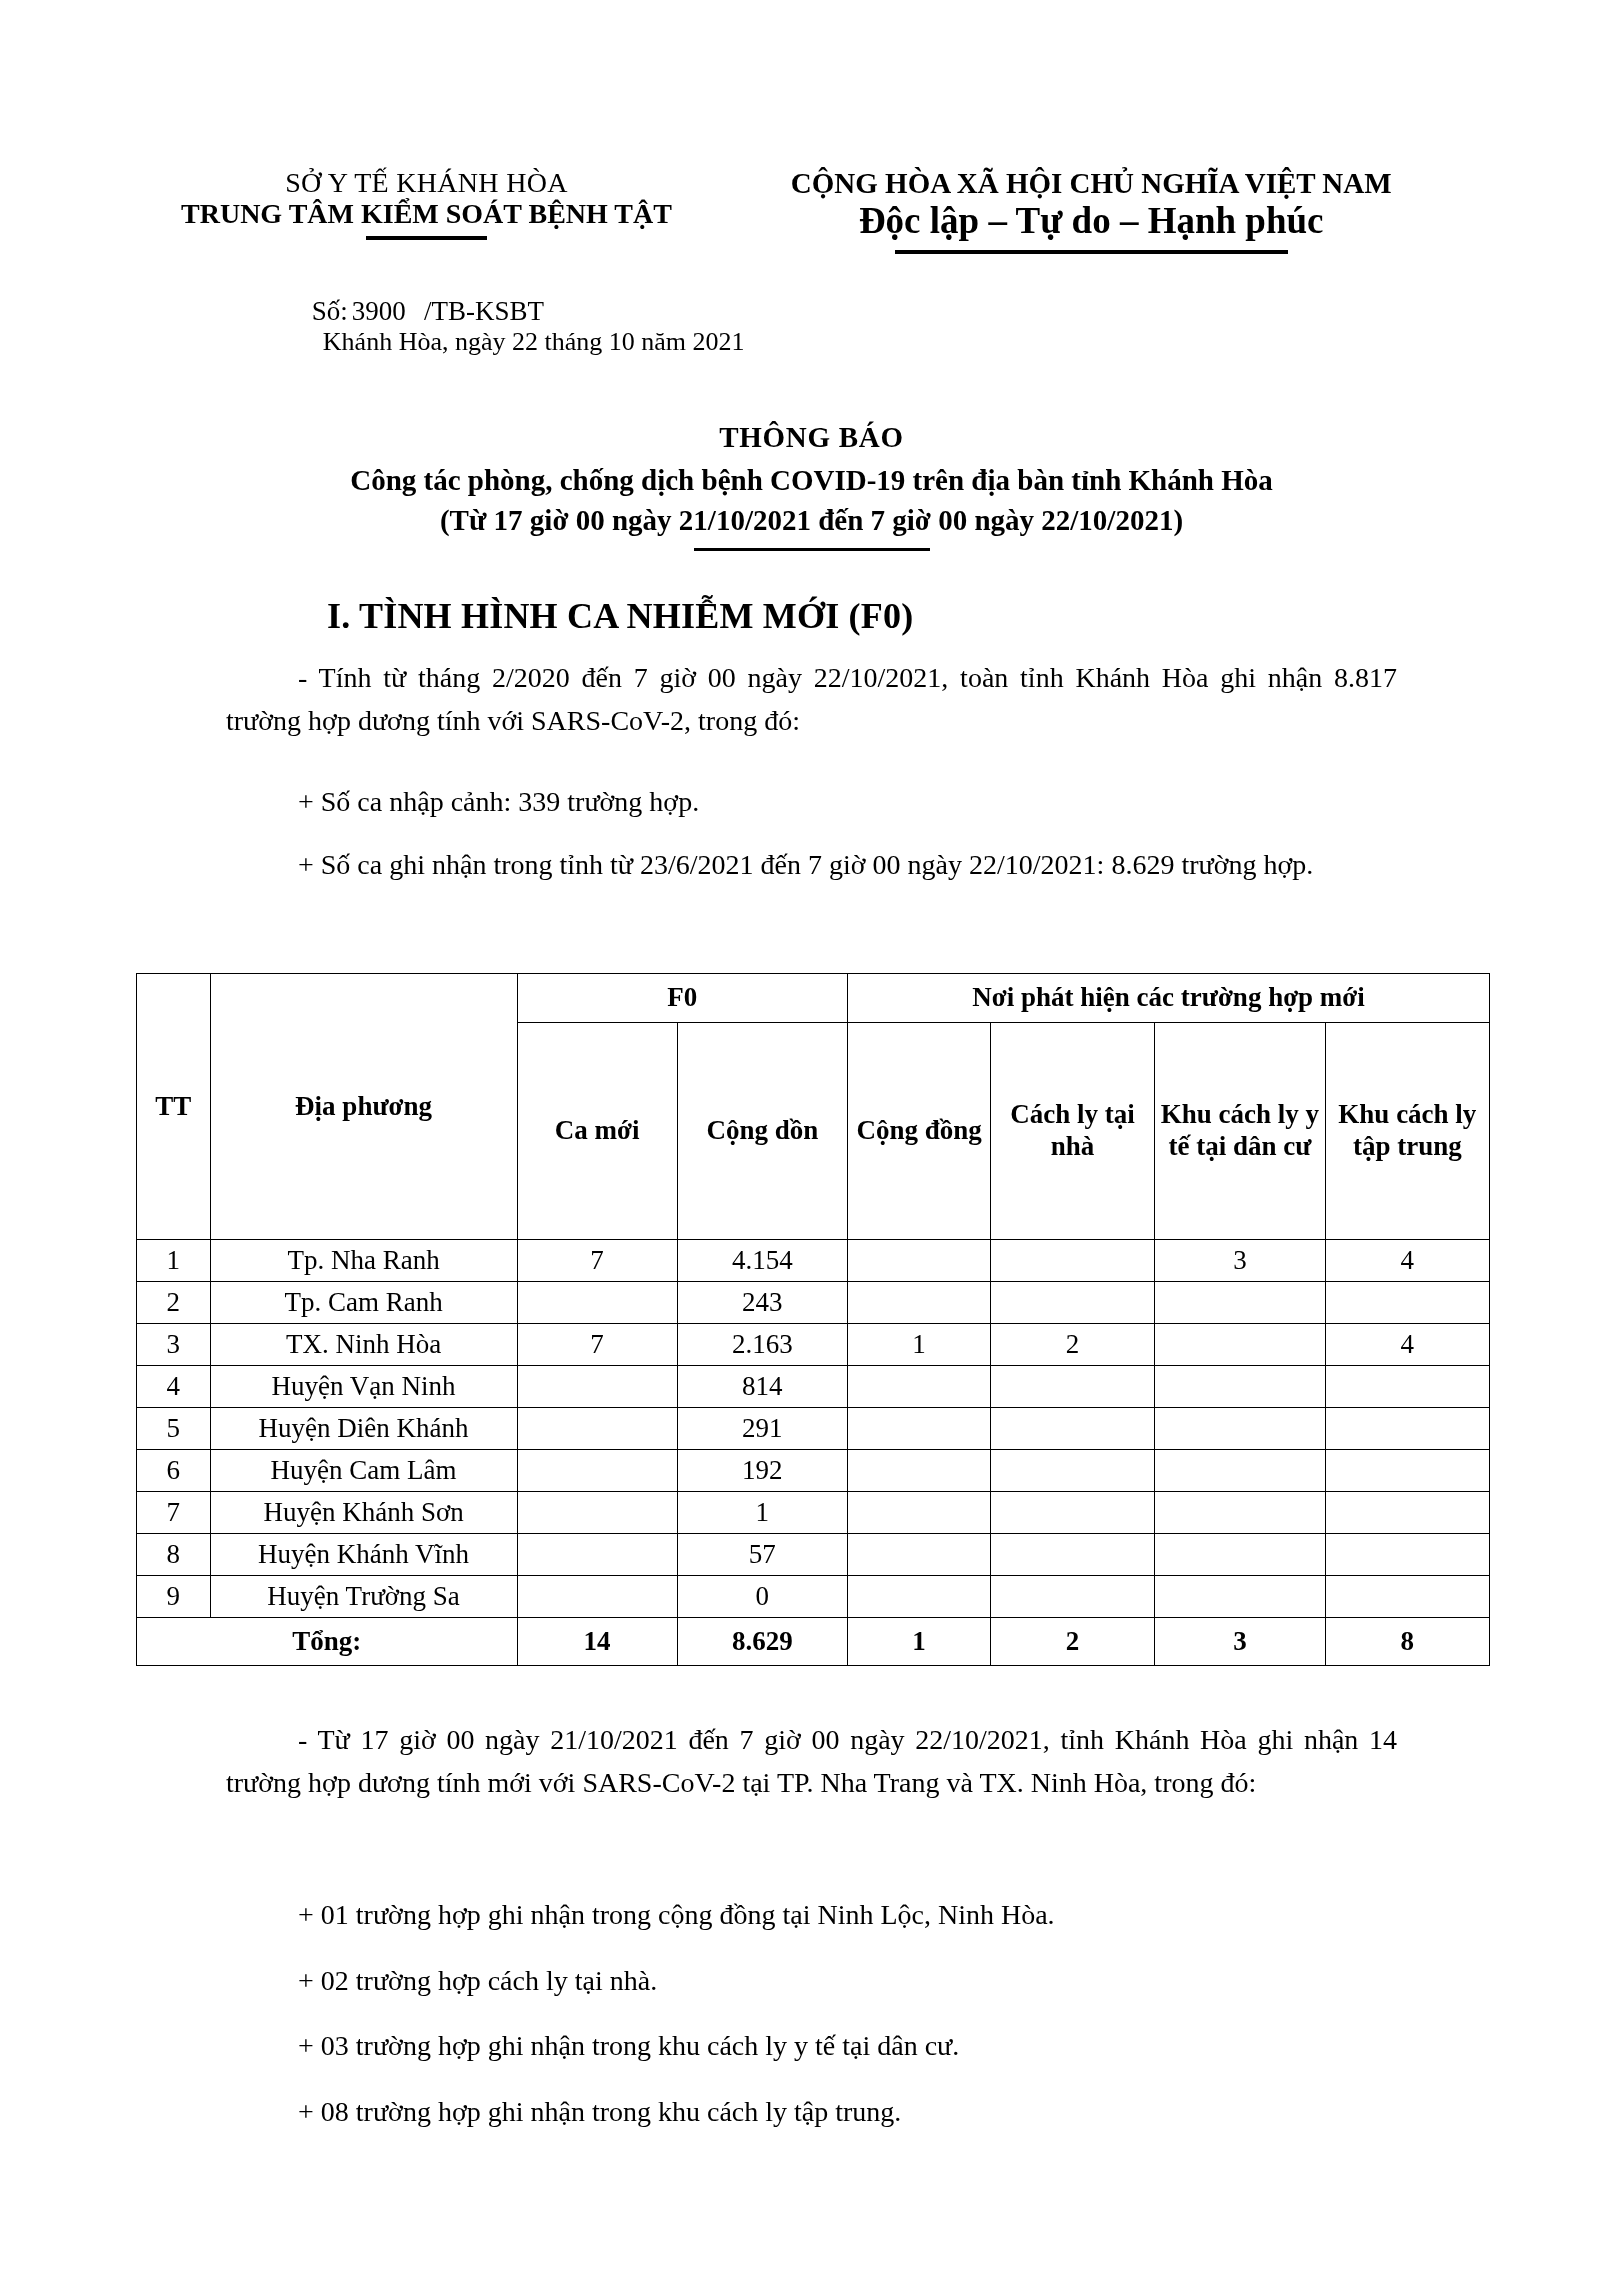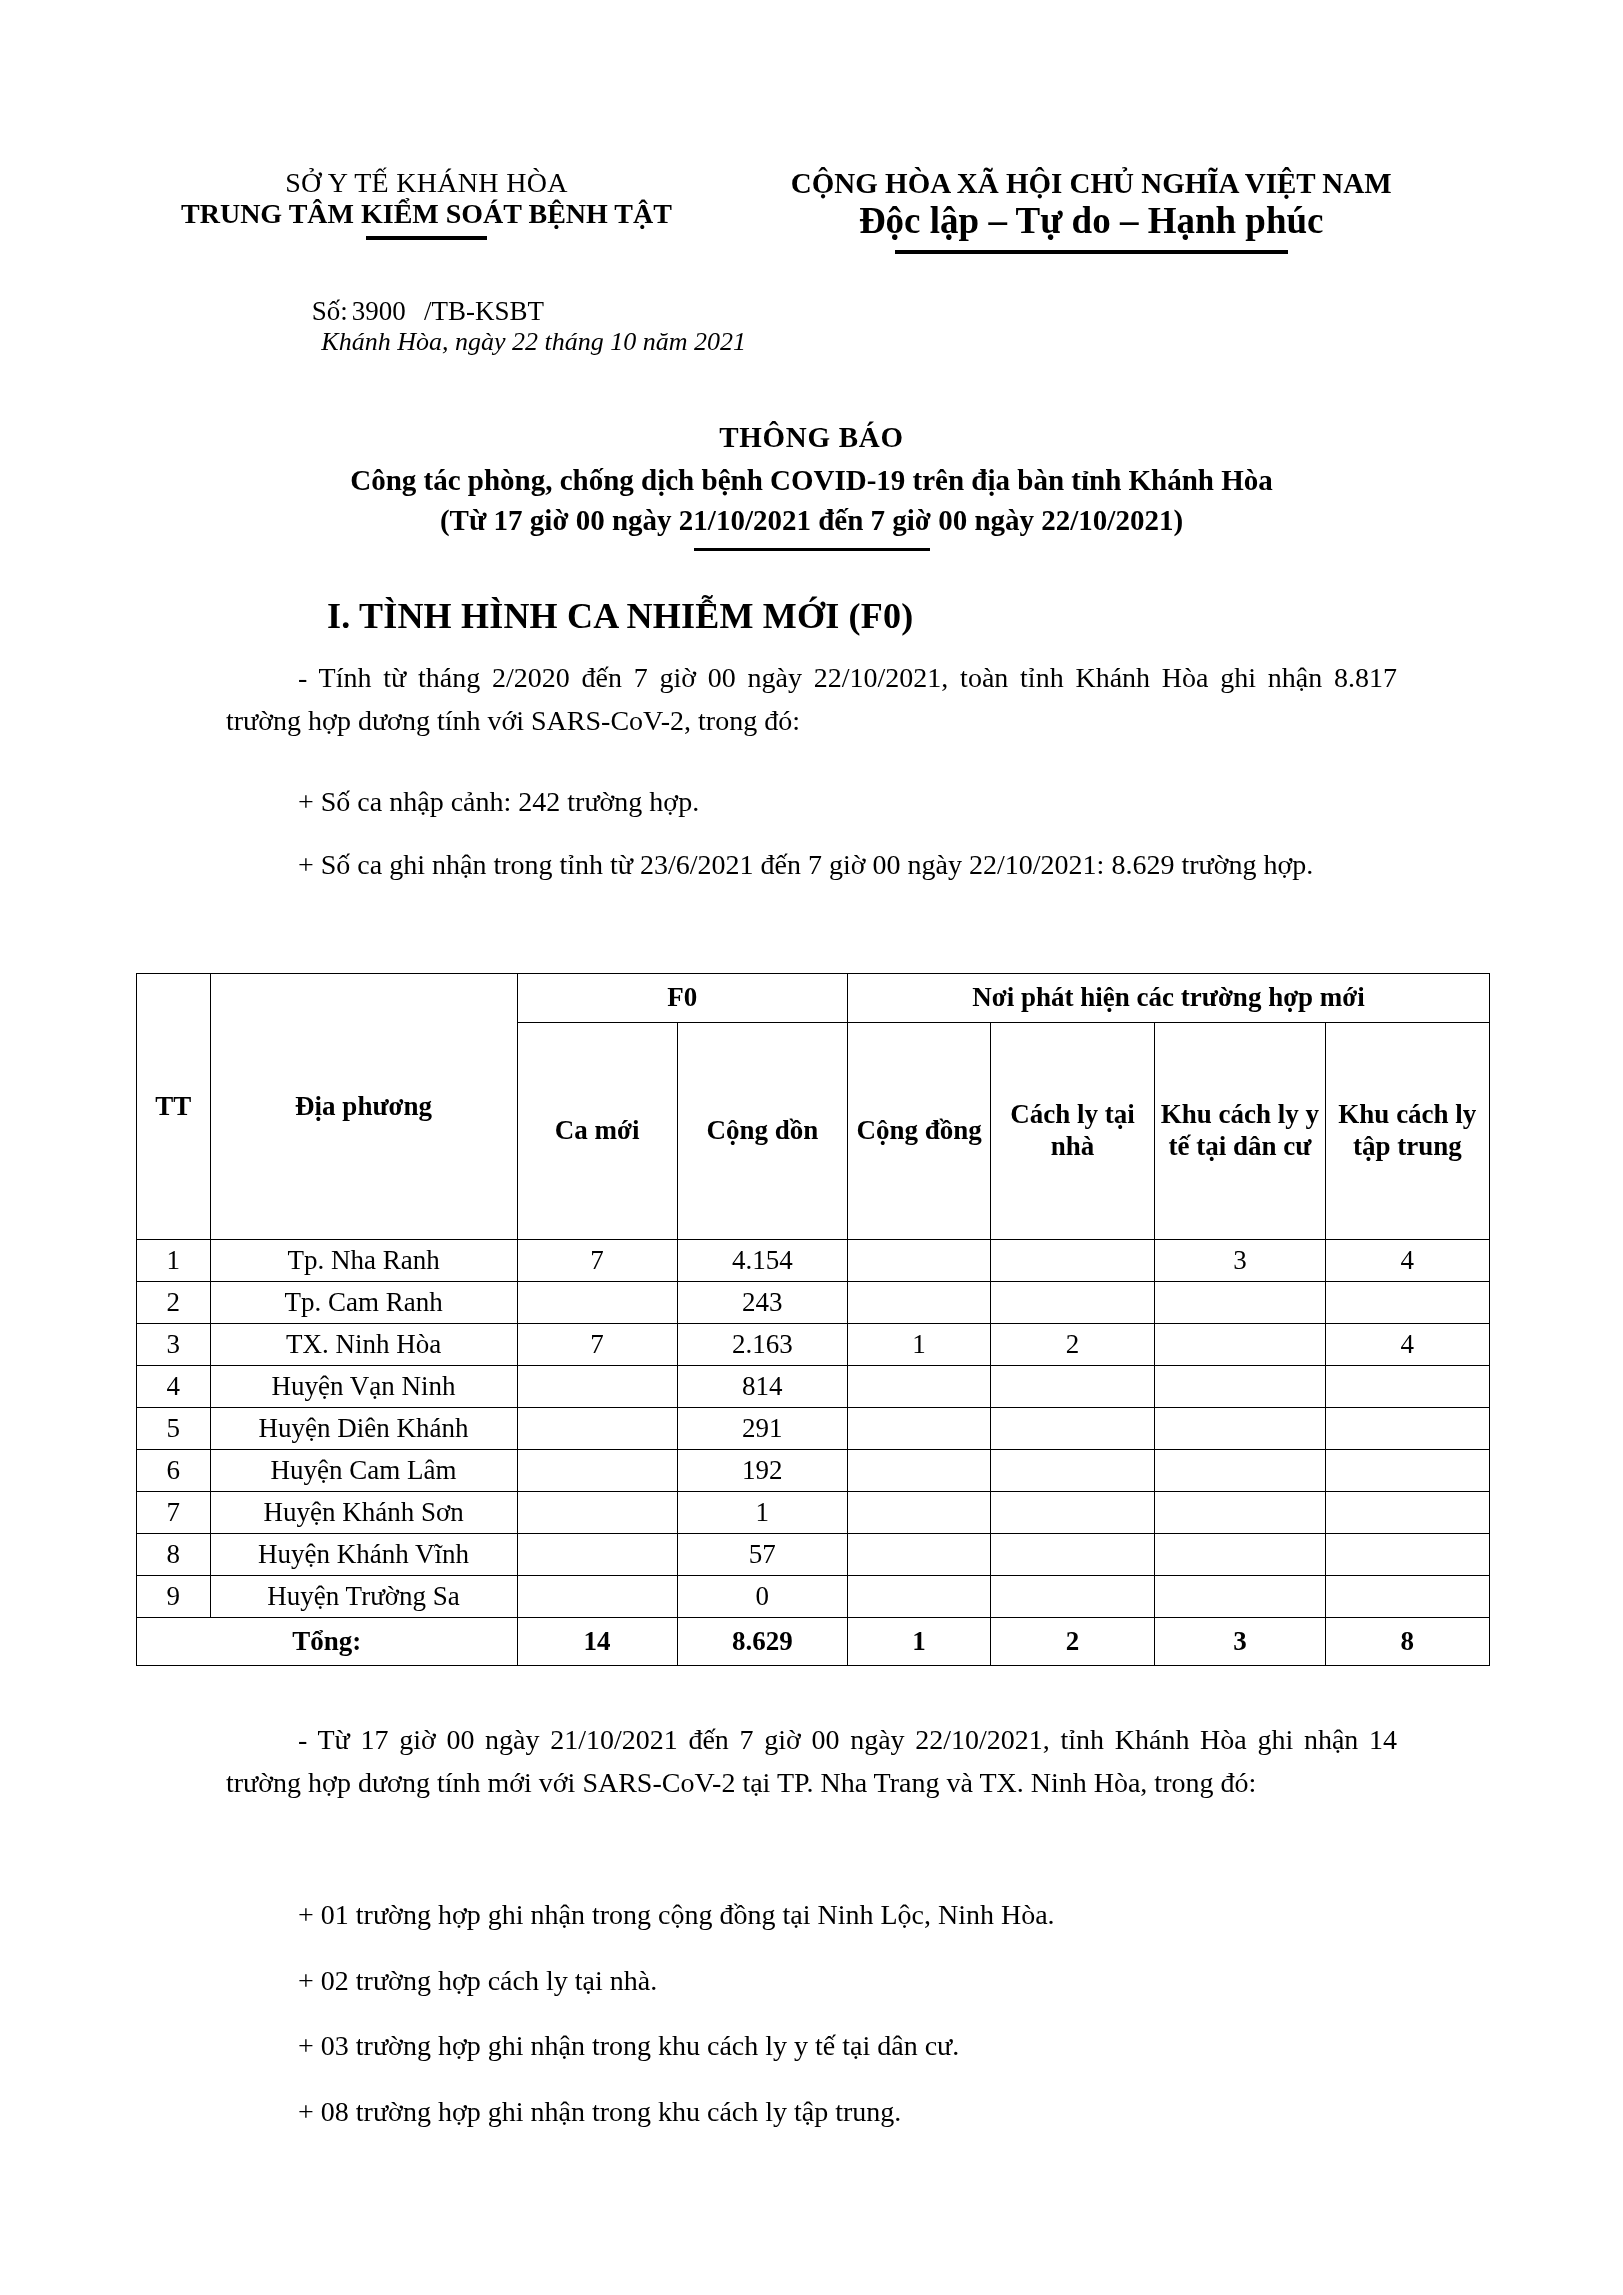--- a/index.html
+++ b/index.html
@@ -90,21 +90,20 @@
     width: 42%;
     text-align: center;
     font-size: 27px;
     white-space: nowrap;
   }
   .docnum-left .num-val { padding: 0 18.3px 0 3.9px; }
   .docnum-right {
     width: 58%;
     text-align: center;
     font-size: 26px;
-    font-style: italic;
     white-space: nowrap;
   }
 
   
   .title-block {
     position: absolute;
     top: 419px;
     left: 196px;
     right: 196px;
     text-align: center;
@@ -240,21 +239,21 @@
   <div class="title-block">
     <div class="title-main">THÔNG BÁO</div>
     <div class="title-sub">Công tác phòng, chống dịch bệnh COVID-19 trên địa bàn tỉnh Khánh Hòa</div>
     <div class="title-range">(Từ 17 giờ 00 ngày 21/10/2021 đến 7 giờ 00 ngày 22/10/2021)</div>
     <div class="title-rule"></div>
   </div>
 
   <div class="section-head">I. TÌNH HÌNH CA NHIỄM MỚI (F0)</div>
 
   <p class="para body-col" id="para-intro">- Tính từ tháng 2/2020 đến 7 giờ 00 ngày 22/10/2021, toàn tỉnh Khánh Hòa ghi nhận 8.817 trường hợp dương tính với SARS-CoV-2, trong đó:</p>
-  <p class="para body-col" id="para-entry">+ Số ca nhập cảnh: 242 trường hợp.</p>
+  <p class="para body-col" id="para-entry">+ Số ca nhập cảnh: 339 trường hợp.</p>
   <p class="para body-col" id="para-inprov">+ Số ca ghi nhận trong tỉnh từ 23/6/2021 đến 7 giờ 00 ngày 22/10/2021: 8.629 trường hợp.</p>
 
   <div class="table-wrap">
     <table class="covid">
       <colgroup>
         <col class="col-tt">
           <col class="col-place">
         <col class="col-camoi">
           <col class="col-congdon">
         <col class="col-cd">

